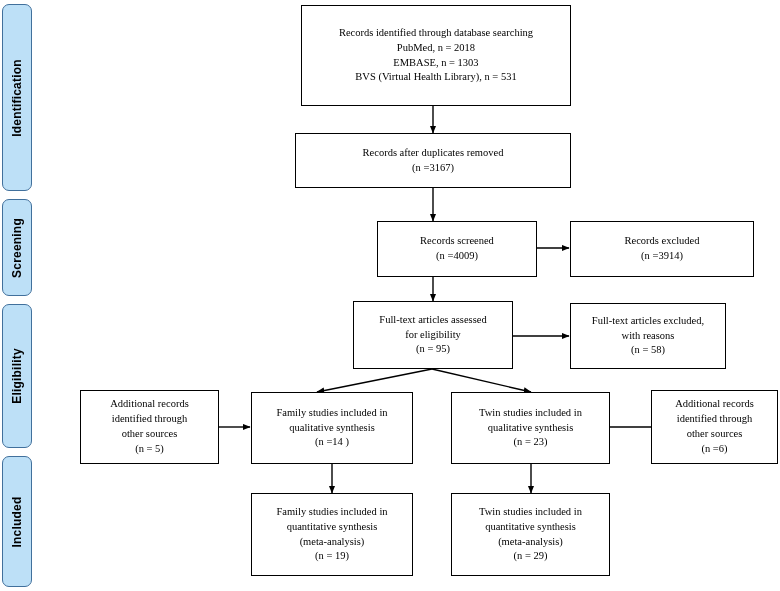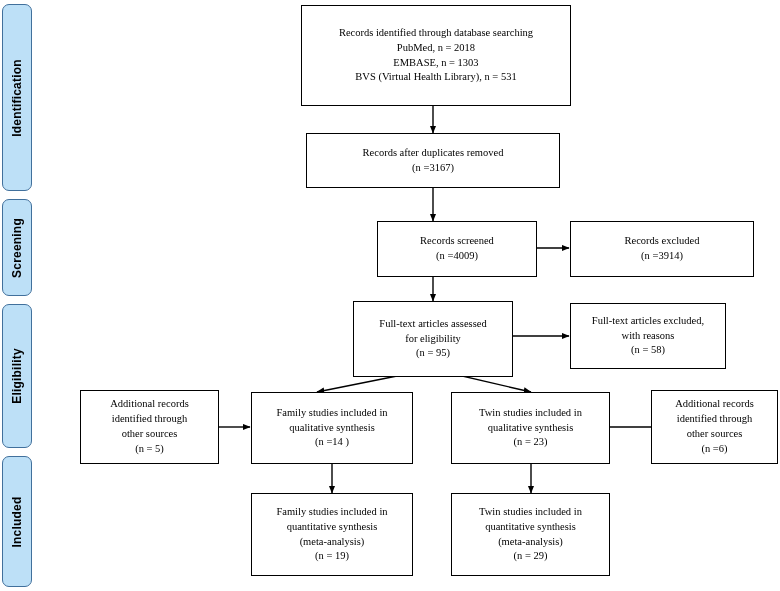--- a/index.html
+++ b/index.html
@@ -119,36 +119,36 @@
     <span class="stage-label">Included</span>
   </div>
 
   <div class="flow-box" style="left:301px; top:5px; width:270px; height:101px;">
     <span class="line">Records identified through database searching</span>
     <span class="line">PubMed, n = 2018</span>
     <span class="line">EMBASE, n = 1303</span>
     <span class="line">BVS (Virtual Health Library), n = 531</span>
   </div>
 
-  <div class="flow-box" style="left:306px; top:133px; width:254px; height:55px;">
+  <div class="flow-box" style="left:295px; top:133px; width:276px; height:55px;">
     <span class="line">Records after duplicates removed</span>
     <span class="line">(n =3167)</span>
   </div>
 
   <div class="flow-box" style="left:353px; top:221px; width:160px; height:56px;margin-left:24px;">
     <span class="line">Records screened</span>
     <span class="line">(n =4009)</span>
   </div>
 
   <div class="flow-box" style="left:570px; top:221px; width:184px; height:56px;">
     <span class="line">Records excluded</span>
     <span class="line">(n =3914)</span>
   </div>
 
-  <div class="flow-box" style="left:353px; top:301px; width:160px; height:76px;">
+  <div class="flow-box" style="left:353px; top:301px; width:160px; height:68px;">
     <span class="line">Full-text articles assessed</span>
     <span class="line">for eligibility</span>
     <span class="line">(n = 95)</span>
   </div>
 
   <div class="flow-box" style="left:570px; top:303px; width:156px; height:66px;">
     <span class="line">Full-text articles excluded,</span>
     <span class="line">with reasons</span>
     <span class="line">(n = 58)</span>
   </div>

